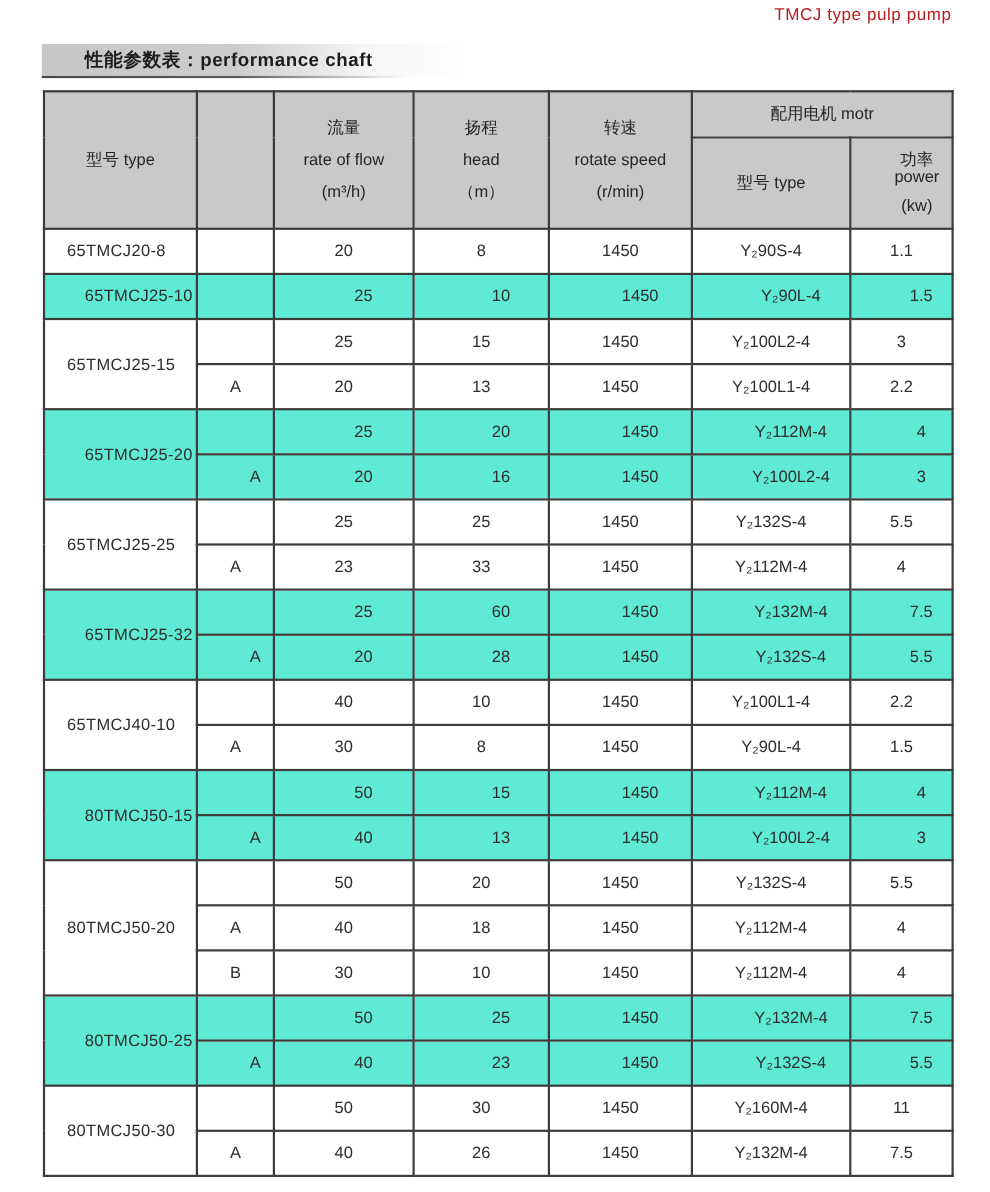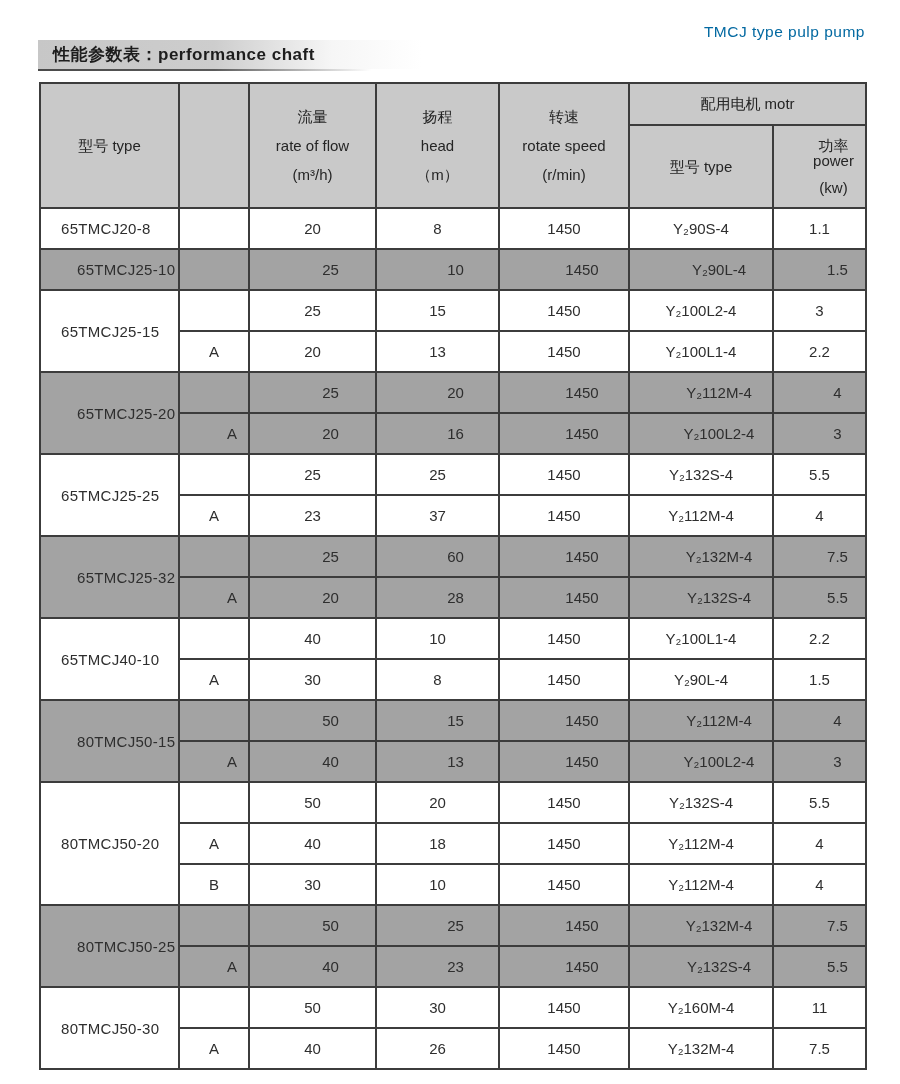--- a/index.html
+++ b/index.html
@@ -18,22 +18,22 @@
   }
   .title-zh{
     font-size:27px;
     font-weight:bold;
     color:#161616;
     letter-spacing:1px;
     line-height:1.2;
   }
   .title-en{
     font-size:15.5px;
-    color:#0369a1;
-    margin-top:21px;
+    color:#b91c1c;
+    margin-top:3px;
     letter-spacing:0.5px;
   }
   .section-bar{
     position:absolute;
     left:38px; top:40px;
     width:392px; height:29px;
     background:linear-gradient(to right,#c7c7c7 0%,#cdcdcd 45%,rgba(235,235,235,0.45) 75%,rgba(255,255,255,0) 98%);
     display:flex;
     align-items:center;
   }
@@ -44,20 +44,21 @@
     width:100%; height:2px;
     background:linear-gradient(to right,#4a4a4a 0%,#5a5a5a 45%,rgba(90,90,90,0) 85%);
   }
   .section-label{
     font-size:17px;
     font-weight:600;
     color:#1d1d1d;
     padding-left:15px;
     letter-spacing:0.5px;
     white-space:nowrap;
+    margin-left:24px;
   }
   table.spec-table{
     position:absolute;
     left:39px; top:82px;
     width:826px;
     border-collapse:collapse;
     table-layout:fixed;
   }
   .spec-table th,.spec-table td{
     border:2px solid #3c3c3c;
@@ -73,21 +74,21 @@
     font-weight:400;
     color:#252525;
   }
   .spec-table thead tr.h-top{height:41px;}
   .spec-table thead tr.h-bottom{height:82px;}
   .spec-table thead th.tall{height:123px;}
   .hdr-line{display:block;line-height:1.0;}
   .hdr-stack{display:flex;flex-direction:column;justify-content:center;gap:14px;height:100%;border-radius:20px;}
   .hdr-stack2{display:flex;flex-direction:column;justify-content:center;gap:12px;height:100%;margin-left:28px;}
   .spec-table tbody tr{height:41px;}
-  .spec-table tbody tr.shaded td{background:#a3a3a3;padding-left:36px;}
+  .spec-table tbody tr.shaded td{background:#5eead4;padding-left:36px;}
   .spec-table tbody td{background:#ffffff;}
   .spec-table td.model-cell{
     text-align:left;
     padding-left:20px;
     letter-spacing:0.3px;
   }
 </style>
 </head>
 <body>
 
@@ -212,21 +213,21 @@
         <td></td>
         <td>25</td>
         <td>25</td>
         <td>1450</td>
         <td>Y₂132S-4</td>
         <td>5.5</td>
       </tr>
       <tr>
         <td>A</td>
         <td>23</td>
-        <td>37</td>
+        <td>33</td>
         <td>1450</td>
         <td>Y₂112M-4</td>
         <td>4</td>
       </tr>
       <tr class="shaded">
         <td rowspan="2" class="model-cell">65TMCJ25-32</td>
         <td></td>
         <td>25</td>
         <td>60</td>
         <td>1450</td>

